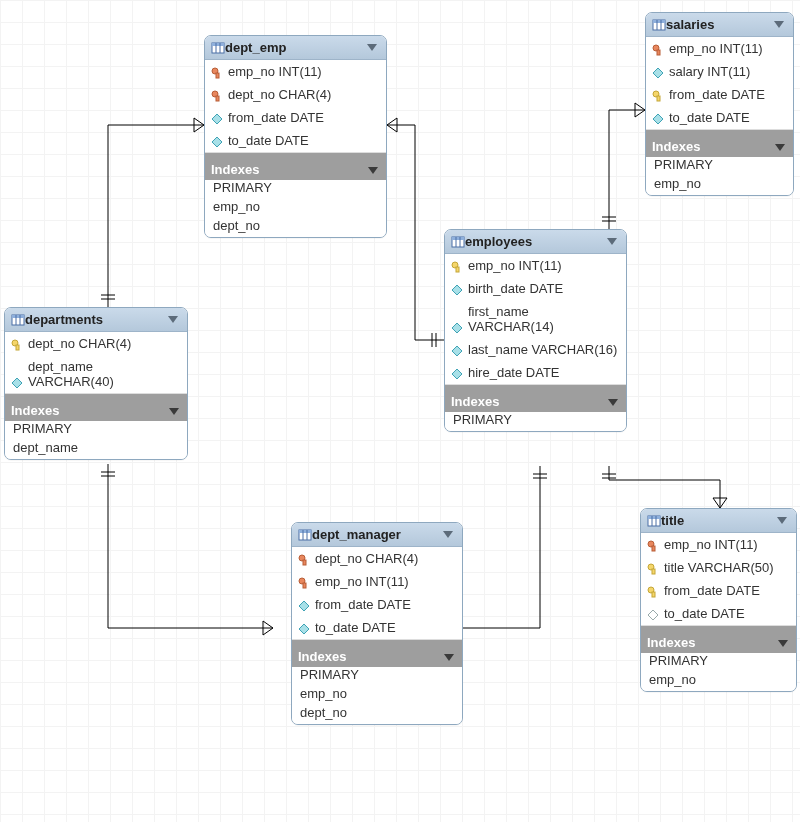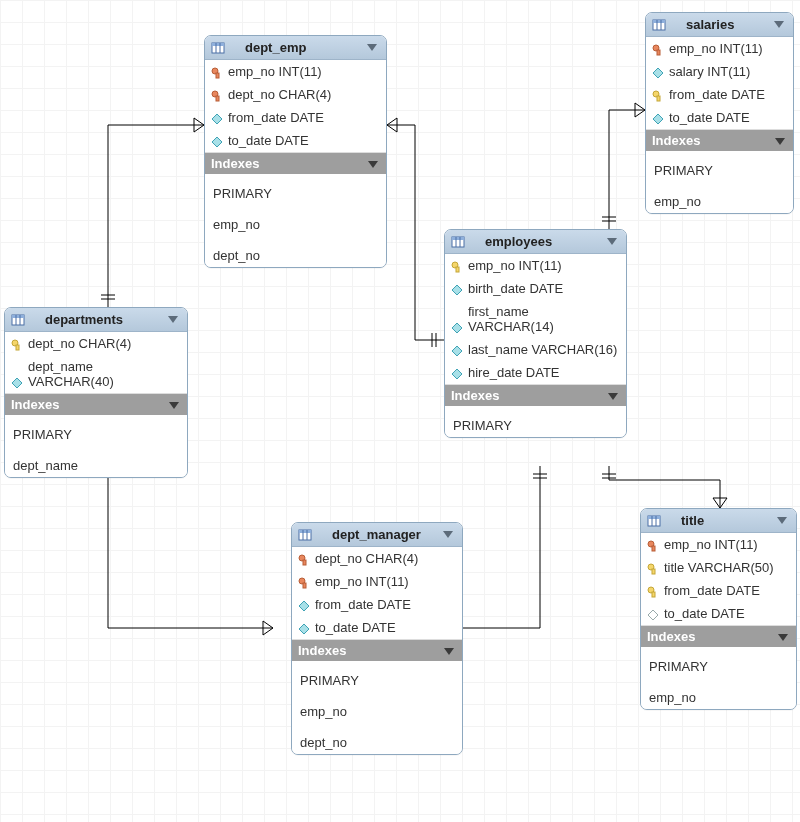--- a/index.html
+++ b/index.html
@@ -35,21 +35,21 @@
     box-shadow: 0 1px 0 rgba(0,0,0,0.03);
     overflow: hidden;
     z-index: 2;
   }
   .ent-header {
     background: linear-gradient(#cadaea, #b4c8db);
     border-bottom: 1px solid #9eb4c9;
     padding: 4px 8px 4px 6px;
     display: flex;
     align-items: center;
-    gap: 20px;
+    gap: 0;
     font-weight: bold;
     color: #222;
   }
   .tbl-icon {
     width: 14px; height: 14px;
     display: inline-flex; align-items: center; justify-content: center;
     flex-shrink: 0;
   }
   .chev {
     margin-left: auto;
@@ -64,28 +64,28 @@
     color: #333;
   }
   .col-icon {
     width: 12px; height: 12px;
     display: inline-flex; align-items: center; justify-content: center;
     flex-shrink: 0;
   }
   .sec-header {
     background: #9e9e9e;
     color: #fff;
-    padding: 3px 8px 3px 6px;
+    padding: 9px 8px 3px 6px;
     display: flex; align-items: center;
     font-weight: bold;
     border-top: 1px solid #ddd;
   }
   .sec-header .chev-dk { margin-left: auto; }
   .idx-row {
-    padding: 12px 8px 4px 8px;
+    padding: 0 8px 4px 8px;
     color: #333;
     background: #fff;
   }
 </style>
 </head>
 <body>
 
 <div class="grid-bg"></div>
 
 <svg class="connectors">

